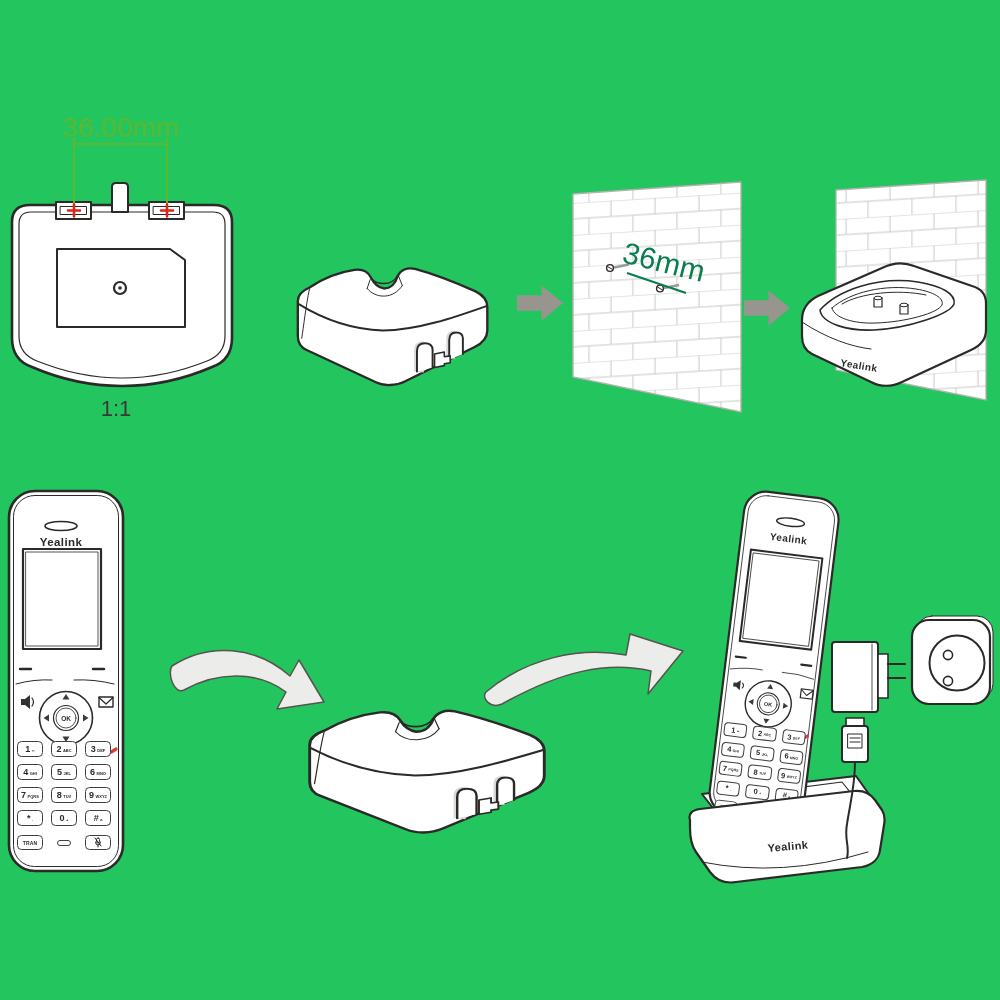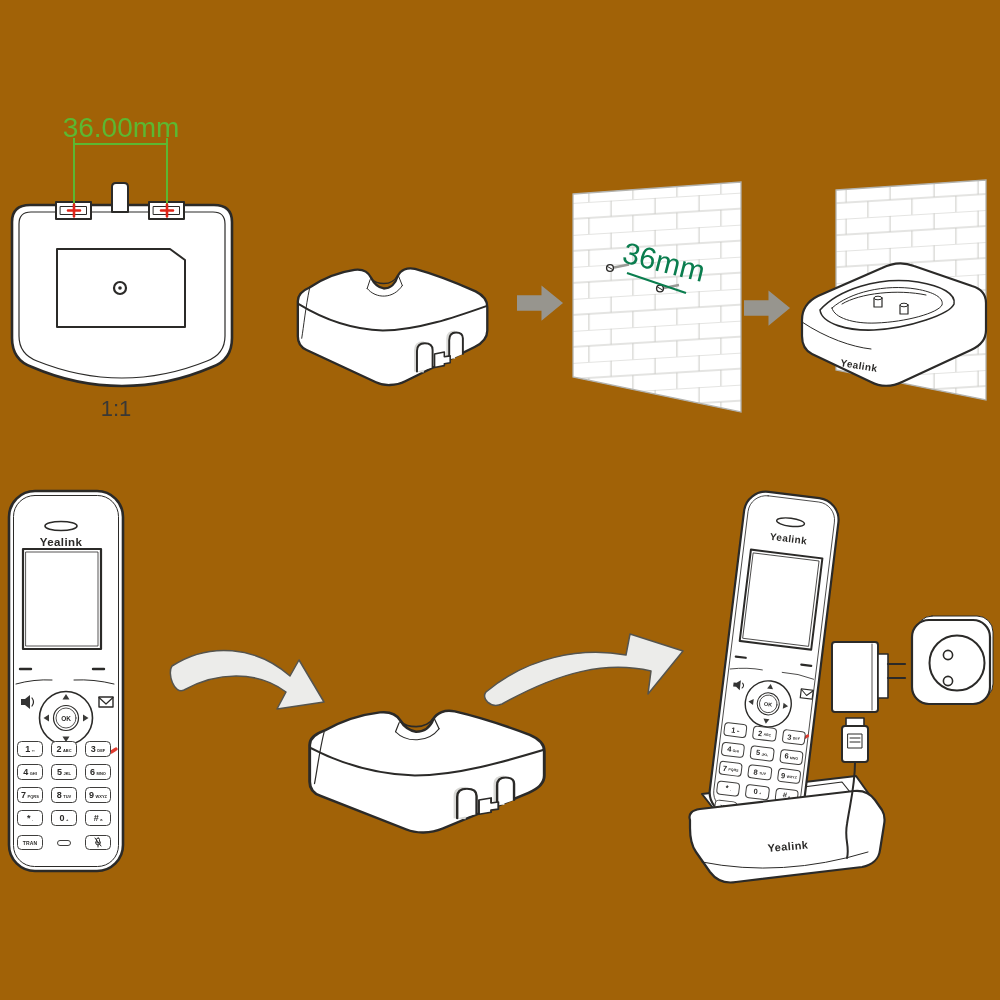--- a/index.html
+++ b/index.html
@@ -1,16 +1,16 @@
 <!DOCTYPE html>
 <html style="--line: #2b2a28; --green: #5cb831; --dark_green: #0a7d4e; --red: #e02418; --call_green: #3db83a; --hangup_red: #e03a2f; --arrow_gray: #97958e; --swoosh_fill: #ececea; --swoosh_line: #55544e; --wall_border: #b3b3af; --brick_line: #c9c9c5; --shadow_gray: #d9d9d6; --screen_fill: #f5f5f3;"><head>
 <meta charset="utf-8">
 <style>
   html,body{margin:0;padding:0;background:#fff}
-  .stage{position:relative;width:1000px;height:1000px;background:#a16207;overflow:hidden;
+  .stage{position:relative;width:1000px;height:1000px;background:#22c55e;overflow:hidden;
          font-family:"Liberation Sans","DejaVu Sans",sans-serif}
   .abs{position:absolute}
 
   
   .ln{stroke:var(--line);fill:none;stroke-linecap:round;stroke-linejoin:round}
   .fw{fill:#fff}
   .s08{stroke-width:.8}.s1{stroke-width:1}.s12{stroke-width:1.2}.s14{stroke-width:1.4}
   .s16{stroke-width:1.6}.s2{stroke-width:2}.s22{stroke-width:2.2}.s24{stroke-width:2.4}.s26{stroke-width:2.6}
   .gln{stroke:var(--green);stroke-width:2;fill:none}
   .greenf{fill:var(--green)}

